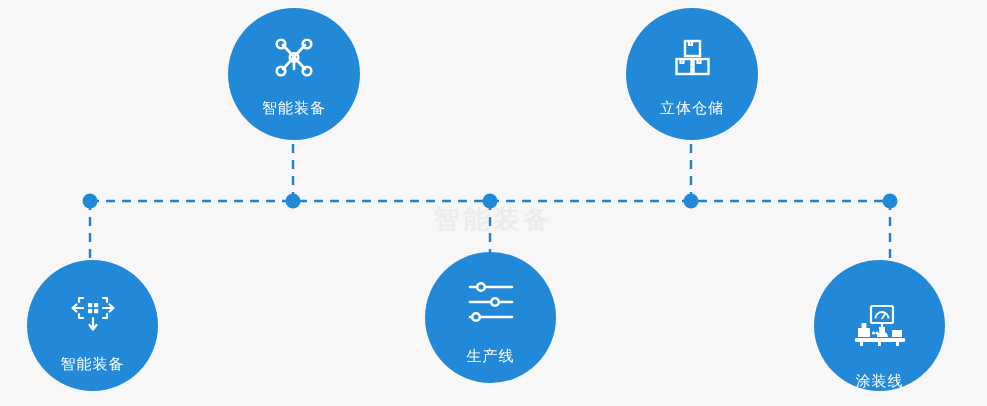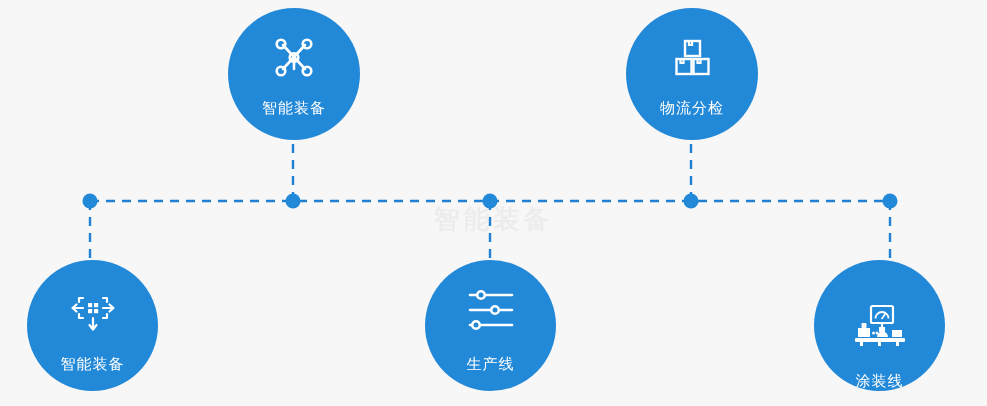--- a/index.html
+++ b/index.html
@@ -63,21 +63,21 @@
   
   #node-zhinengzhuangbei { left: 228px; top: 8px; width: 132px; height: 132px; padding-top: 26px; }
   #node-zhinengzhuangbei .node-label { margin-top: 17px; }
 
   #node-liticangchu { left: 626px; top: 8px; width: 132px; height: 132px; padding-top: 26px; }
   #node-liticangchu .node-label { margin-top: 17px; }
 
   #node-wuliufenjian { left: 27px; top: 260px; width: 131px; height: 131px; padding-top: 25px; }
   #node-wuliufenjian .node-label { margin-top: 18px; }
 
-  #node-shengchanxian { left: 425px; top: 260px; width: 131px; height: 131px; padding-top: 27px; }
+  #node-shengchanxian { left: 425px; top: 252px; width: 131px; height: 131px; padding-top: 27px; }
   #node-shengchanxian .node-label { margin-top: 22px; }
 
   #node-tuzhuangxian { left: 814px; top: 260px; width: 131px; height: 131px; padding-top: 27px; justify-content: flex-end; }
   #node-tuzhuangxian .node-label { margin-top: 22px; }
 </style>
 </head>
 <body>
 
 <div id="stage">
 
@@ -136,21 +136,21 @@
           <rect x="25.5" y="25" width="15" height="15"></rect>
         </g>
         <g fill="none" stroke="#ffffff" stroke-width="2.2" stroke-linecap="round">
 
           <path d="M21 7 v4 h3 v-4"></path>
           <path d="M12.5 25 v4 h3 v-4"></path>
           <path d="M29.5 25 v4 h3 v-4"></path>
         </g>
       </svg>
     </span>
-    <span class="node-label">物流分检</span>
+    <span class="node-label">立体仓储</span>
   </div>
 
   <div class="node-circle" id="node-wuliufenjian">
     <span class="node-icon">
       <svg width="52" height="52" viewBox="0 0 52 52">
         <g fill="none" stroke="#ffffff" stroke-width="2.2" stroke-linecap="round" stroke-linejoin="round">
 
           <path d="M16 13 h-4 v4"></path>
           <path d="M36 13 h4 v4"></path>
           <path d="M16 33 h-4 v-4"></path>

